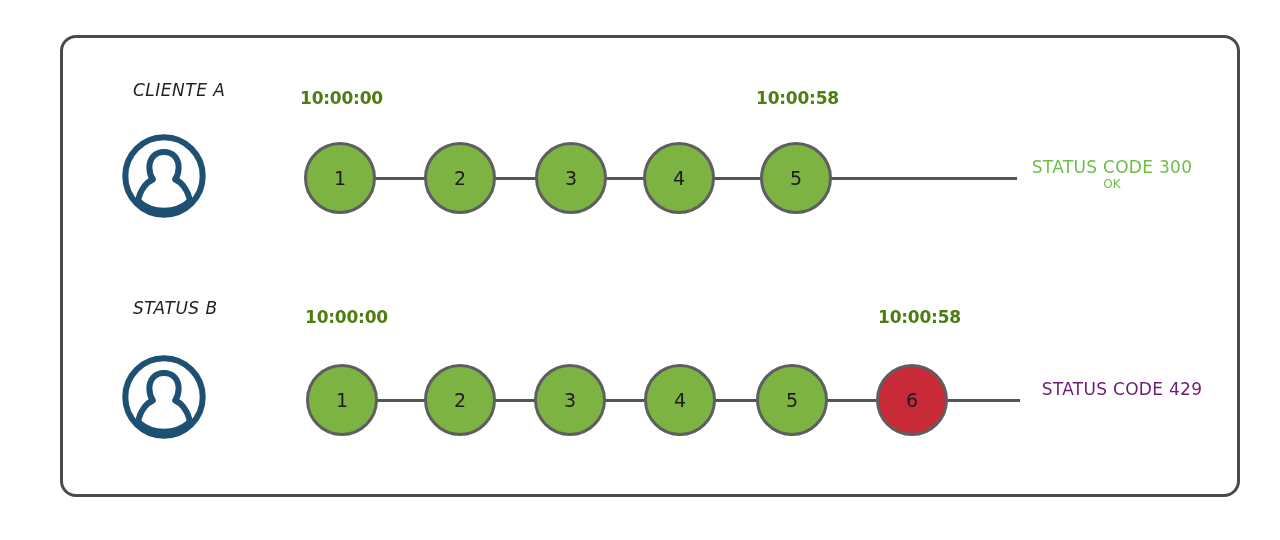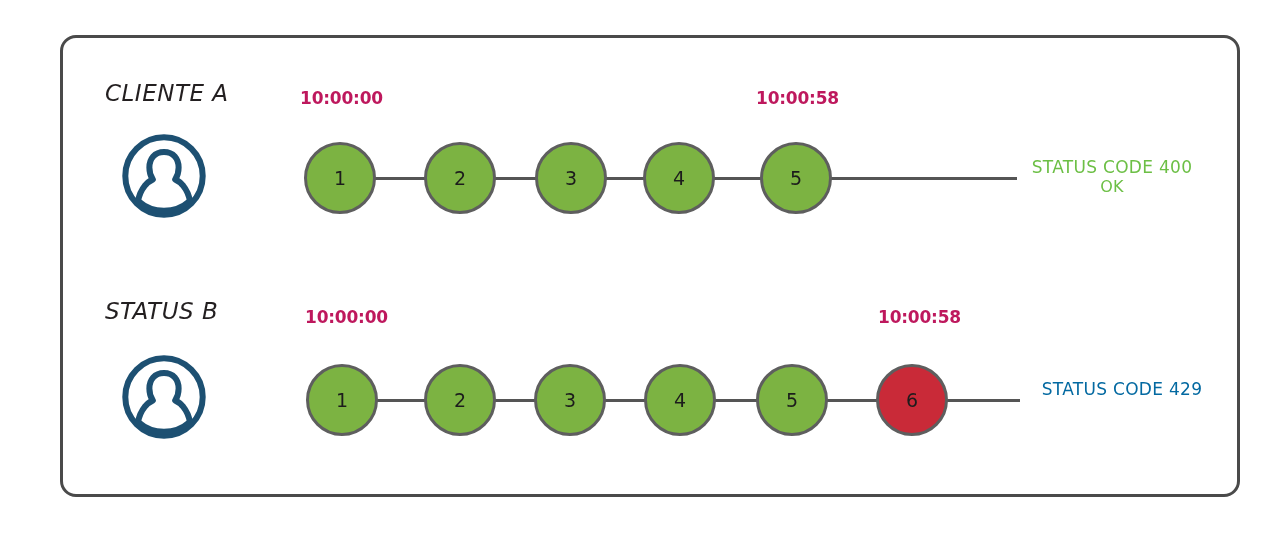--- a/index.html
+++ b/index.html
@@ -39,40 +39,41 @@
   
   .client-row {
     position: absolute;
     left: 0;
     top: 0;
   }
 
   .client-label {
     position: absolute;
     font-family: "DejaVu Sans", sans-serif;
-    font-size: 23px;
+    font-size: 17px;
     font-style: italic;
     font-weight: 500;
     letter-spacing: 0.5px;
     color: #231f20;
     white-space: nowrap;
+    margin-left: 28px;
   }
 
   .avatar {
     position: absolute;
     width: 86px;
     height: 86px;
   }
 
   .timestamp {
     position: absolute;
     font-family: "DejaVu Sans", sans-serif;
     font-size: 17px;
     font-weight: bold;
-    color: #be185d;
+    color: #4d7c0f;
     white-space: nowrap;
     letter-spacing: -0.2px;
   }
 
   
   .chain {
     position: absolute;
   }
 
   .connector {
@@ -105,26 +106,26 @@
     text-align: center;
     white-space: nowrap;
     font-family: "DejaVu Sans", sans-serif;
   }
   .status .line1 {
     font-size: 17px;
     font-weight: 500;
     letter-spacing: 0.3px;
   }
   .status .line2 {
-    font-size: 16px;
+    font-size: 12px;
     font-weight: 500;
     letter-spacing: 0.2px;
   }
   .status.ok   .line1, .status.ok   .line2 { color: #6cbf45; }
-  .status.fail .line1, .status.fail .line2 { color: #0369a1; }
+  .status.fail .line1, .status.fail .line2 { color: #701a75; }
 </style>
 </head>
 <body>
 
 <div id="canvas">
 
   <div class="frame"></div>
 
   <div class="client-row">
 
@@ -162,21 +163,21 @@
       </div>
       <div class="node ok" style="left:643px; top:142px;">
         <span>4</span>
       </div>
       <div class="node ok" style="left:760px; top:142px;">
         <span>5</span>
       </div>
     </div>
 
     <div class="status ok" style="left:1024px; top:157px; width:176px;">
-      <div class="line1">STATUS CODE 400</div>
+      <div class="line1">STATUS CODE 300</div>
       <div class="line2">OK</div>
     </div>
   </div>
 
   <div class="client-row">
 
     <div class="client-label" style="left:105px; top:298px;">STATUS B</div>
 
     <div class="avatar" style="left:121px; top:354px;">
       <svg viewBox="0 0 100 100" width="86" height="86">

